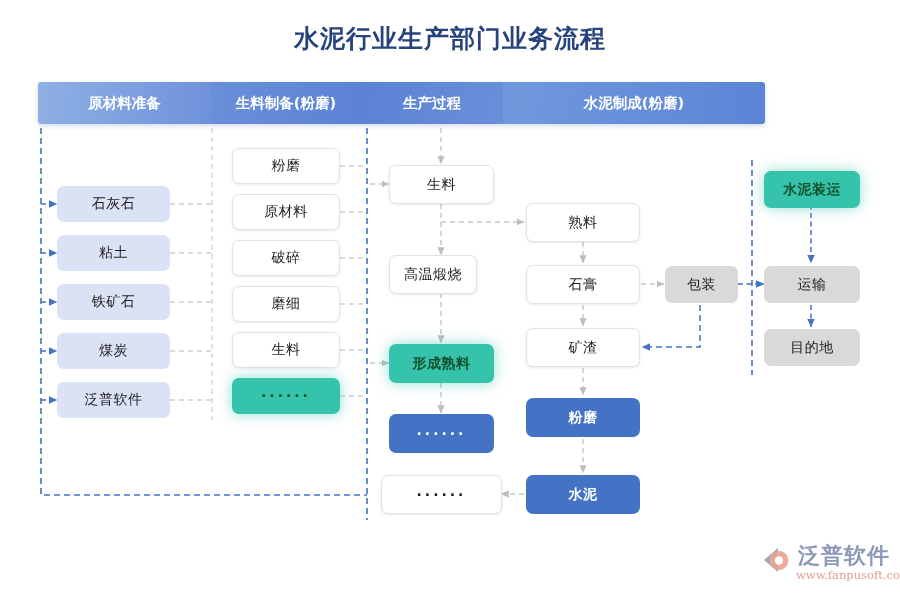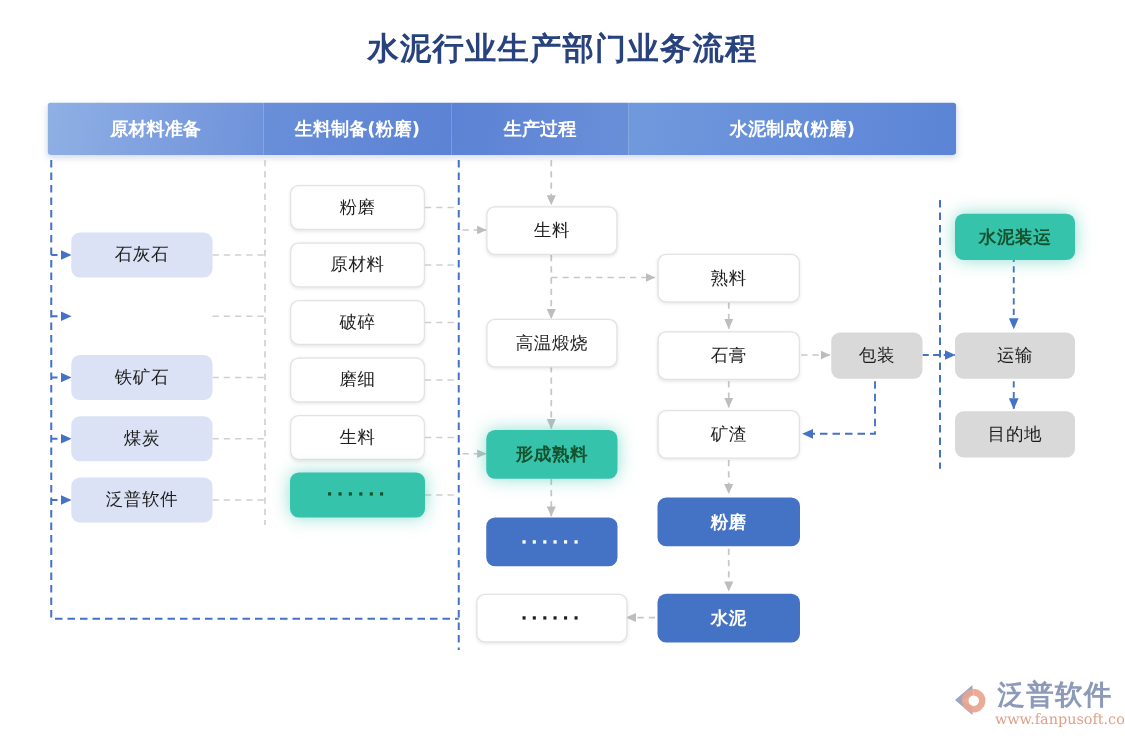--- a/index.html
+++ b/index.html
@@ -172,33 +172,34 @@
       <path d="M811,305 L811,327"></path>
     </g>
 
     <g stroke="#c7c7c7" stroke-width="1.4" fill="none" stroke-dasharray="5,4" marker-end="url(#agray)">
       <path d="M524,494 L501,494"></path>
     </g>
 
   </svg>
 
   <div class="node n-lav" style="left:57px;top:186px;width:113px;height:36px;">石灰石</div>
+  <div class="node n-lav" style="left:57px;top:235px;width:113px;height:36px;">粘土</div>
   <div class="node n-lav" style="left:57px;top:284px;width:113px;height:36px;">铁矿石</div>
   <div class="node n-lav" style="left:57px;top:333px;width:113px;height:36px;">煤炭</div>
   <div class="node n-lav" style="left:57px;top:382px;width:113px;height:36px;">泛普软件</div>
 
   <div class="node n-white" style="left:232px;top:148px;width:108px;height:36px;">粉磨</div>
   <div class="node n-white" style="left:232px;top:194px;width:108px;height:36px;">原材料</div>
   <div class="node n-white" style="left:232px;top:240px;width:108px;height:36px;">破碎</div>
   <div class="node n-white" style="left:232px;top:286px;width:108px;height:36px;">磨细</div>
   <div class="node n-white" style="left:232px;top:332px;width:108px;height:36px;">生料</div>
   <div class="node n-teal dots" style="left:232px;top:378px;width:108px;height:36px;">······</div>
 
   <div class="node n-white" style="left:389px;top:165px;width:105px;height:39px;">生料</div>
-  <div class="node n-white" style="left:389px;top:255px;width:105px;height:39px;">高温煅烧</div>
+  <div class="node n-white" style="left:389px;top:255px;width:88px;height:39px;">高温煅烧</div>
   <div class="node n-teal" style="left:389px;top:344px;width:105px;height:39px;text-align:center;">形成熟料</div>
   <div class="node n-blue dots" style="left:389px;top:414px;width:105px;height:39px;">······</div>
   <div class="node n-white dots" style="left:381px;top:475px;width:121px;height:39px;">······</div>
 
   <div class="node n-white" style="left:526px;top:203px;width:114px;height:39px;">熟料</div>
   <div class="node n-white" style="left:526px;top:265px;width:114px;height:39px;">石膏</div>
   <div class="node n-white" style="left:526px;top:328px;width:114px;height:39px;">矿渣</div>
   <div class="node n-blue" style="left:526px;top:398px;width:114px;height:39px;">粉磨</div>
   <div class="node n-blue" style="left:526px;top:475px;width:114px;height:39px;">水泥</div>
 

